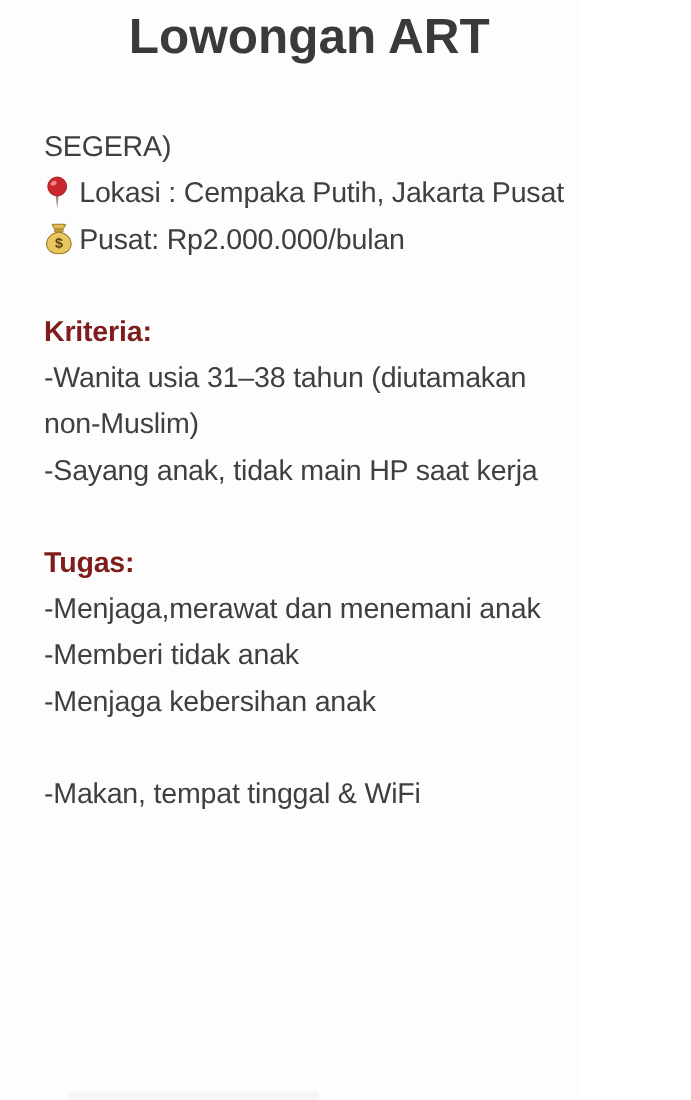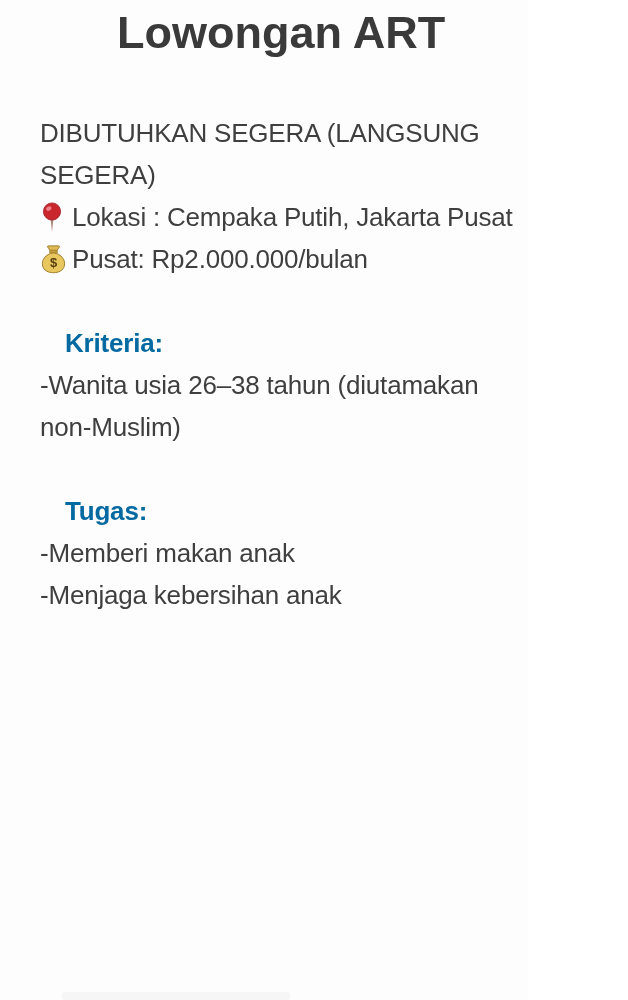--- a/index.html
+++ b/index.html
@@ -35,22 +35,21 @@
     font-size: 26px;
     line-height: 42px;
     letter-spacing: -0.2px;
   }
   .line {
     margin: 0;
     white-space: nowrap;
   }
   .heading {
     font-weight: 700;
-    color: #0369a1;
-    margin-left: 25px;
+    color: #7f1d1d;
   }
   .section {
     margin-top: 42px;
   }
   .icon-line {
     display: flex;
     align-items: center;
     text-align: right;
   }
   .icon {
@@ -72,21 +71,20 @@
 </style>
 </head>
 <body>
 
 <div class="page">
 
   <h1 class="title">Lowongan ART</h1>
 
   <div class="content">
 
-    <p class="line">DIBUTUHKAN SEGERA (LANGSUNG</p>
     <p class="line">SEGERA)</p>
 
     <div class="line icon-line">
       <span class="icon">
         <svg width="24" height="31" viewBox="0 0 24 31" aria-hidden="true">
           <polygon points="10.5,16.5 13.5,16.5 12,30" fill="#ad8a7e"></polygon>
           <circle cx="12" cy="9.5" r="8.6" fill="#c9262e"></circle>
           <circle cx="12" cy="9.5" r="8.6" fill="none" stroke="#9e1c23" stroke-width="0.8"></circle>
           <ellipse cx="8.8" cy="6.6" rx="2.8" ry="2" fill="#ee8289" transform="rotate(-25 8.8 6.6)"></ellipse>
         </svg>
@@ -101,31 +99,34 @@
           <rect x="9.8" y="5.8" width="8.4" height="3.2" rx="1.6" fill="#c49d3c" stroke="#9a7a26" stroke-width="0.8"></rect>
           <path d="M14 8.6 C 5.4 9.8 1.6 16.4 2.6 21.6 C 3.7 27.2 9 29.2 14 29.2 C 19 29.2 24.3 27.2 25.4 21.6 C 26.4 16.4 22.6 9.8 14 8.6 Z" fill="#e9c75f" stroke="#9a7a26" stroke-width="1"></path>
           <text x="14" y="23.4" font-size="13.5" font-weight="bold" text-anchor="middle" fill="#574010" font-family="Liberation Sans, sans-serif">$</text>
         </svg>
       </span>
       <span>Pusat: Rp2.000.000/bulan</span>
     </div>
 
     <div class="section">
       <p class="line heading">Kriteria:</p>
-      <p class="line">-Wanita usia 26–38 tahun (diutamakan</p>
+      <p class="line">-Wanita usia 31–38 tahun (diutamakan</p>
       <p class="line">non-Muslim)</p>
+      <p class="line">-Sayang anak, tidak main HP saat kerja</p>
     </div>
 
     <div class="section">
       <p class="line heading">Tugas:</p>
-      <p class="line">-Memberi makan anak</p>
+      <p class="line">-Menjaga,merawat dan menemani anak</p>
+      <p class="line">-Memberi tidak anak</p>
       <p class="line">-Menjaga kebersihan anak</p>
     </div>
 
     <div class="section">
+      <p class="line">-Makan, tempat tinggal &amp; WiFi</p>
     </div>
 
   </div>
 
   <div class="cutoff left"></div>
   <div class="cutoff right"></div>
 
 </div>
 
 </body></html>

